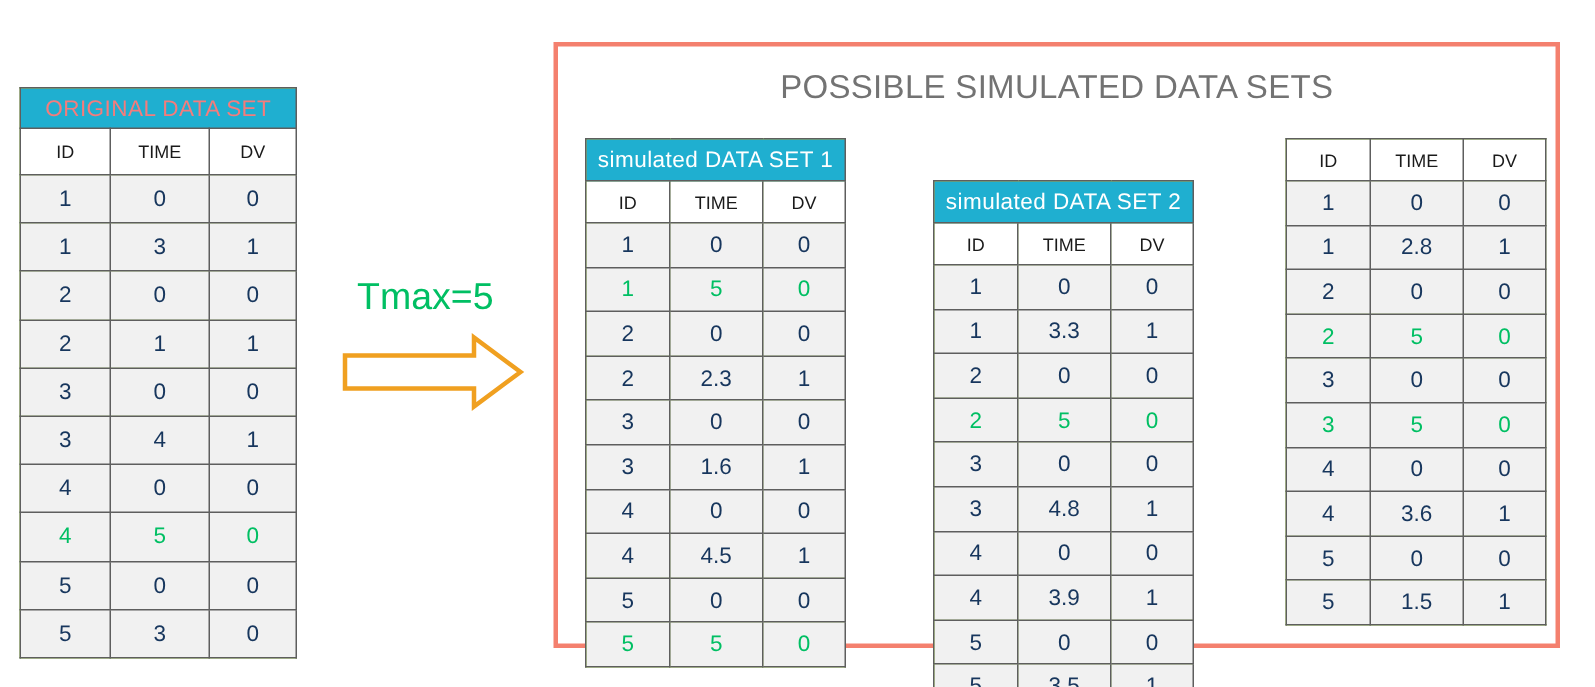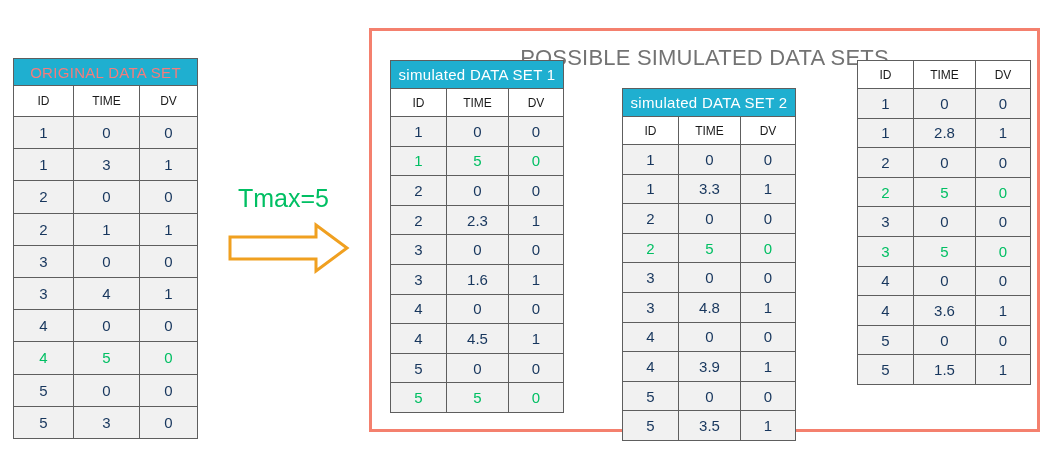--- a/index.html
+++ b/index.html
@@ -106,21 +106,21 @@
     position: absolute;
     left: 0;
     top: 14px;
     width: 100%;
     text-align: center;
     color: #737373;
     font-size: 22px;
     letter-spacing: .2px;
   }
 
-  .sim-table { top: 60px; width: 153px; }
+  .sim-table { top: 92px; width: 153px; }
   .sim-table .title-cell {
     color: #ffffff;
     font-size: 15px;
     height: 27px;
   }
   .sim-table .colhead { height: 27px; }
   .sim-table .cell { height: 28.6px; }
   .sim-table col.c-id   { width: 56px; }
   .sim-table col.c-time { width: 62px; }
   .sim-table col.c-dv   { width: 55px; }

